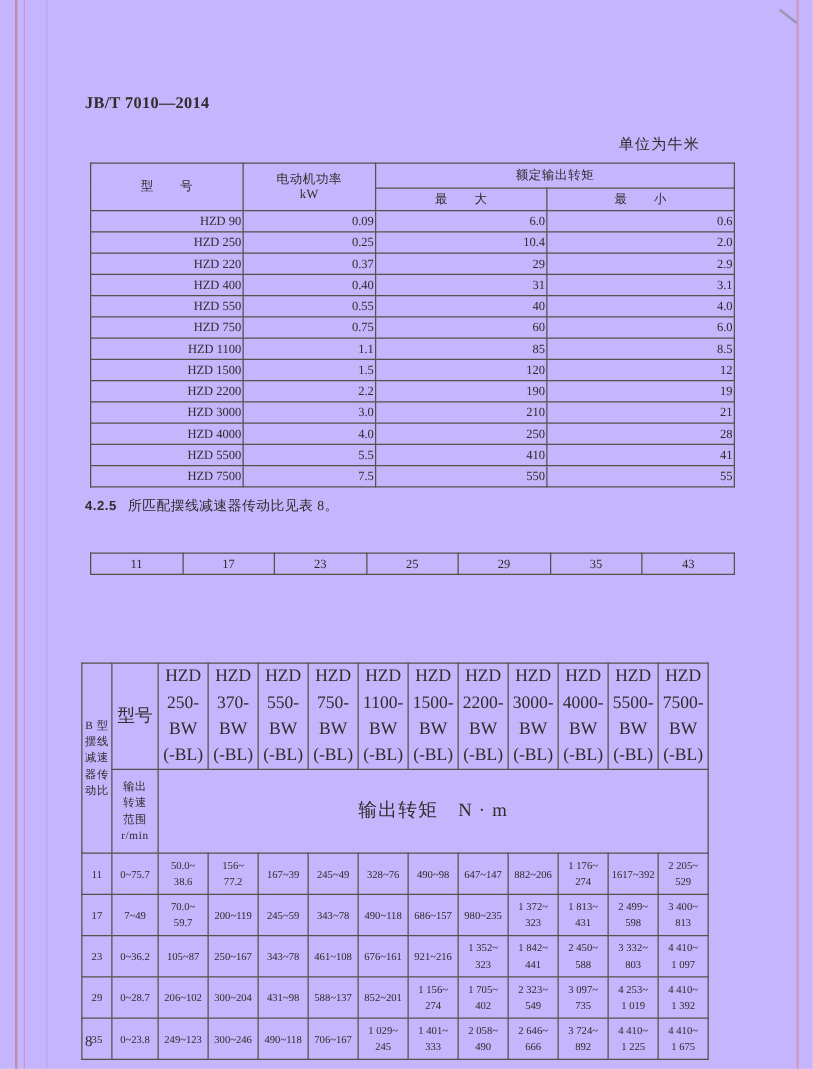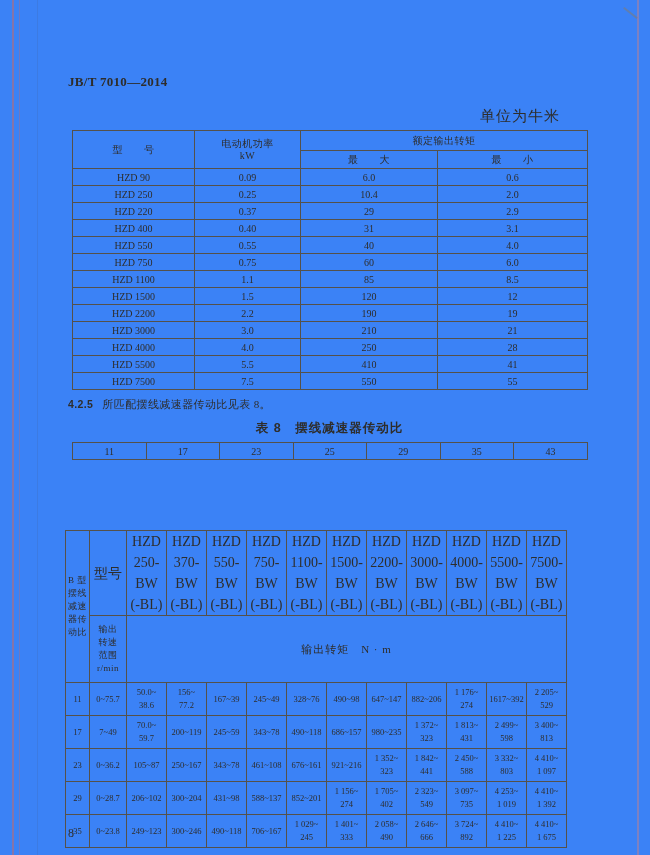--- a/index.html
+++ b/index.html
@@ -6,21 +6,21 @@
   body{
     width:650px;height:855px;
     background:#efefed;
     font-family:"Liberation Serif","DejaVu Serif",serif;
     color:#2e2d2b;
     position:relative;
     overflow:hidden;
   }
   .page{
     position:absolute;left:0;top:0;width:650px;height:855px;
-    background:#3b82f6;
+    background:#c4b5fd;
   }
   
   .scan-line{position:absolute;top:0;height:855px;}
   .red-line-a{left:12px;width:2px;background:rgba(197,105,105,0.55);}
   .red-line-b{left:19px;width:1px;background:rgba(197,105,105,0.38);}
   .gray-edge-left{left:37px;width:1px;background:rgba(70,64,58,0.10);}
   .pink-line-right{left:637px;width:2px;background:rgba(208,128,128,0.45);}
   .corner-tick{
     position:absolute;left:622px;top:12px;width:17px;height:2px;
     background:rgba(130,124,115,0.55);transform:rotate(38deg);
@@ -31,42 +31,42 @@
   }
   .caption{
     position:absolute;text-align:center;
     font-weight:bold;font-size:12.5px;
     font-family:"Liberation Sans","DejaVu Sans",sans-serif;
     letter-spacing:1px;
   }
   .t7-caption{left:72px;width:515px;top:103px;}
   .t7-unit{
     position:absolute;left:460px;width:100px;top:107px;
-    font-size:15px;text-align:right;letter-spacing:1px;
+    font-size:12px;text-align:right;letter-spacing:1px;
   }
   table{
     position:absolute;
     border-collapse:collapse;
     table-layout:fixed;
   }
   th,td{
     border:1px solid #55514a;
     text-align:center;vertical-align:middle;
     padding:0 1px;
     white-space:pre-line;
     font-weight:normal;
     overflow:hidden;
   }
   table{border:1.5px solid #3b372f;}
   
   .t7{left:72px;top:130px;width:515px;font-size:10px;}
   .t7 thead tr:first-child th{height:19px;}
   .t7 thead tr:last-child th{height:17px;}
   .t7 th{letter-spacing:0.5px;line-height:1.15;}
-  .t7 tbody td{height:16px;}
+  .t7 tbody td{height:16px;text-align:right;}
   
   .t8{left:72px;top:442px;width:515px;font-size:10px;}
   .t8 td{height:16px;}
   
   .section{
     position:absolute;left:68px;width:520px;
     font-size:11px;letter-spacing:0.4px;
   }
   .s425{top:397px;}
   .s426{top:485px;}
@@ -75,21 +75,21 @@
     font-family:"Liberation Sans","DejaVu Sans",sans-serif;
     margin-right:9px;font-size:10.5px;
   }
   .t9-caption{left:65px;width:501px;top:507px;letter-spacing:0.6px;}
   
   .t9{left:65px;top:530px;width:501px;font-size:8.5px;}
   .t9 th{font-size:14px;line-height:1.5;}
   .t9 .vlabel{font-size:9px;line-height:1.45;letter-spacing:0.5px;}
   .t9 thead tr.models th{height:50px;}
   .t9 thead tr.torque th{height:66px;}
-  .t9 .torque-span{font-size:11px;letter-spacing:1px;}
+  .t9 .torque-span{font-size:15px;letter-spacing:1px;}
   .t9 tbody td{height:32px;line-height:1.5;}
   .page-number{
     position:absolute;left:68px;top:826px;
     font-size:12px;
   }
 </style>
 </head>
 <body>
 
 <div class="page">
@@ -202,21 +202,20 @@
           <td>550</td>
           <td>55</td>
         </tr>
       </tbody>
   </table>
 
   <div class="section s425">
     <span class="num">4.2.5</span><span>所匹配摆线减速器传动比见表 8。</span>
   </div>
 
-  <div class="caption t7-caption" style="top:420px">表 8　摆线减速器传动比</div>
 
   <table class="t8">
     <colgroup>
         <col style="width:73.5px">
         <col style="width:73.5px">
         <col style="width:73.5px">
         <col style="width:73.5px">
         <col style="width:73.5px">
         <col style="width:73.5px">
         <col style="width:74px">

